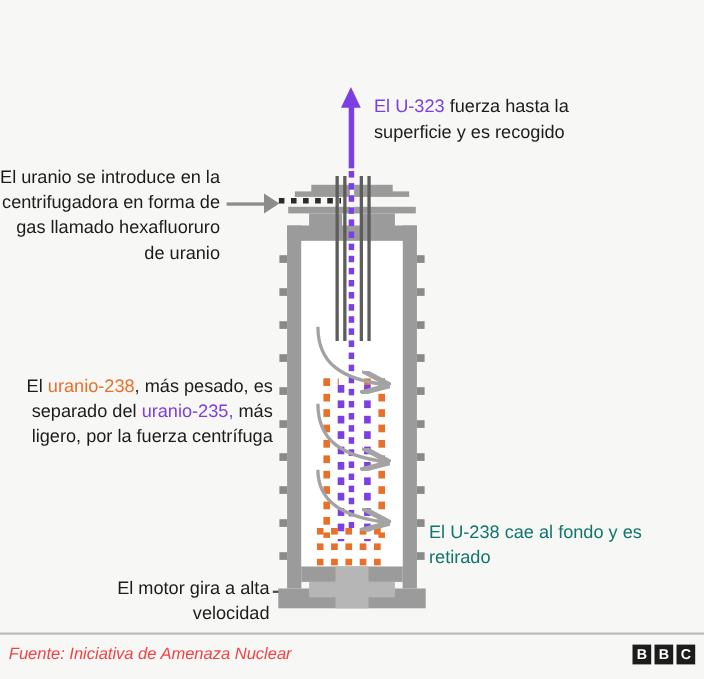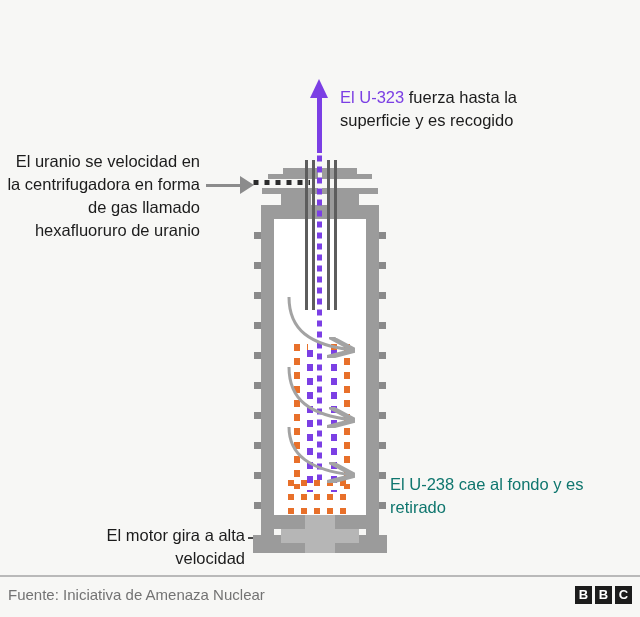--- a/index.html
+++ b/index.html
@@ -145,21 +145,22 @@
   #footer-rule {
     position: absolute;
     left: 0px; top: 575px;
     width: 640px; height: 1.5px;
     background: #b9b9b9;
   }
   #source-text {
     position: absolute;
     left: 8px; top: 586px;
     font-size: 15px;
-    color: #737373;
+    color: #ef4444;
+    font-style: italic;
   }
   #bbc-logo {
     position: absolute;
     right: 8px; top: 586px;
     display: flex;
     gap: 3px;
   }
   #bbc-logo span {
     display: inline-block;
     width: 17px; height: 18px;
@@ -185,24 +186,27 @@
 <div class="canvas">
 
 
   <div id="u235-arrow-head"></div>
   <div id="u235-arrow-shaft"></div>
 
   <div class="anno anno-left" id="anno-top-right">
     <span class="purple">El U-323</span><span> fuerza hasta la superficie y es recogido</span>
   </div>
 
-  <div class="anno anno-right" id="anno-inlet">El uranio se velocidad en la centrifugadora en forma de gas llamado hexafluoruro de uranio</div>
+  <div class="anno anno-right" id="anno-inlet">El uranio se introduce en la centrifugadora en forma de gas llamado hexafluoruro de uranio</div>
   <div class="lead-line" id="inlet-arrow-shaft"></div>
   <div id="inlet-arrow-head"></div>
 
+  <div class="anno anno-right" id="anno-separate">
+    <span>El </span><span class="orange">uranio-238</span><span>, más pesado, es separado del </span><span class="purple">uranio-235,</span><span> más ligero, por la fuerza centrífuga</span>
+  </div>
 
   <div class="anno anno-left" id="anno-bottom">El U-238 cae al fondo y es retirado</div>
 
   <div class="anno anno-right" id="anno-motor">El motor gira a alta velocidad</div>
   <div class="lead-line" id="motor-line"></div>
 
   <div>
 
     <div id="inlet-dots"></div>
 

